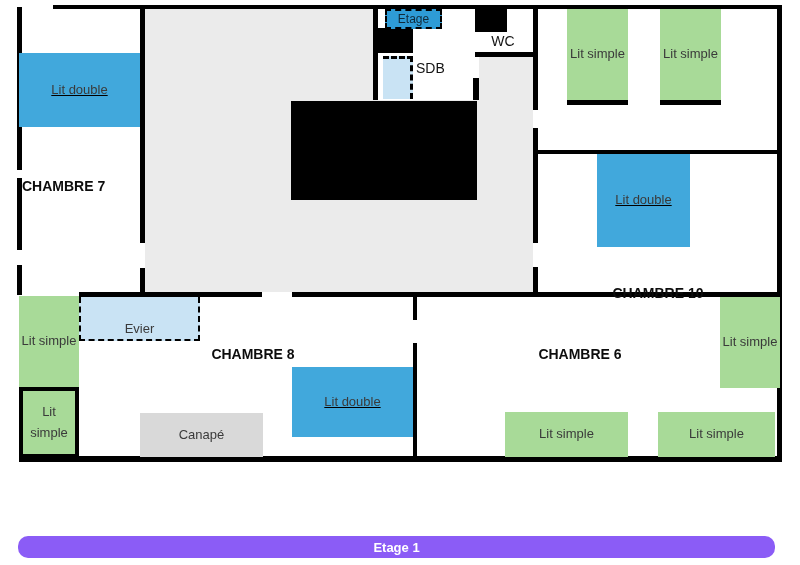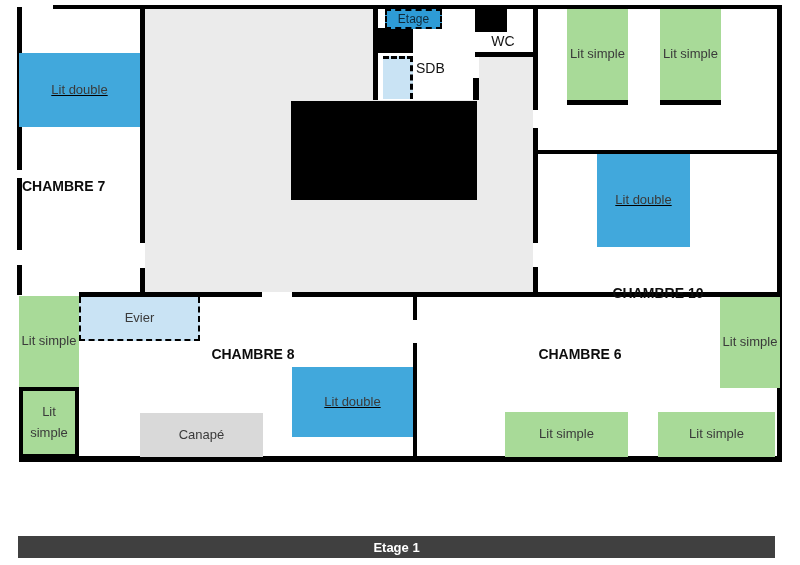--- a/index.html
+++ b/index.html
@@ -18,30 +18,30 @@
   }
   .abs{position:absolute;box-sizing:border-box;}
   .wall{background:var(--wall);}
   .hall{background:var(--hall);}
   .white{background:#ffffff;}
   .bed-double{background:var(--bed-double);display:flex;align-items:center;justify-content:center;text-decoration:underline;}
   .bed-simple{background:var(--bed-simple);display:flex;align-items:center;justify-content:center;text-align:center;}
   .bed-label{font-size:13px;color:#3a3a3a;line-height:1.55;}
   .room-label{font-size:14px;font-weight:bold;color:#0d0d0d;white-space:nowrap;}
   .center{display:flex;align-items:center;justify-content:center;}
-  .fixture{background:var(--fixture);}
+  .fixture{background:var(--fixture);align-items:flex-end;}
   .bain{background:var(--bain);border:2px dashed #000;}
   .bain .bed-label{color:#102a3a;}
   .shower{border-top:3px dashed #000;border-right:3px dashed #000;}
   .evier{border:2px dashed #000;border-top:none;}
   .canape{background:var(--sofa);}
   .bed-bottom-bar{border-bottom:5px solid var(--wall);}
   .bed-border-thick{border:4px solid var(--wall);}
   .small-label{font-size:14px;font-weight:500;color:#141414;}
-  .floor-bar{background:#404040;color:#ffffff;font-weight:bold;font-size:13px;}
+  .floor-bar{background:#8b5cf6;color:#ffffff;font-weight:bold;font-size:13px;border-radius:10px;}
 </style>
 </head>
 <body>
 
 <div class="plan">
 
   <div class="abs hall" style="left:145px;top:9px;width:388px;height:283px;"></div>
 
   <div class="abs white" style="left:378px;top:9px;width:101px;height:91px;"></div>
   <div class="abs white" style="left:479px;top:9px;width:54px;height:48px;"></div>

